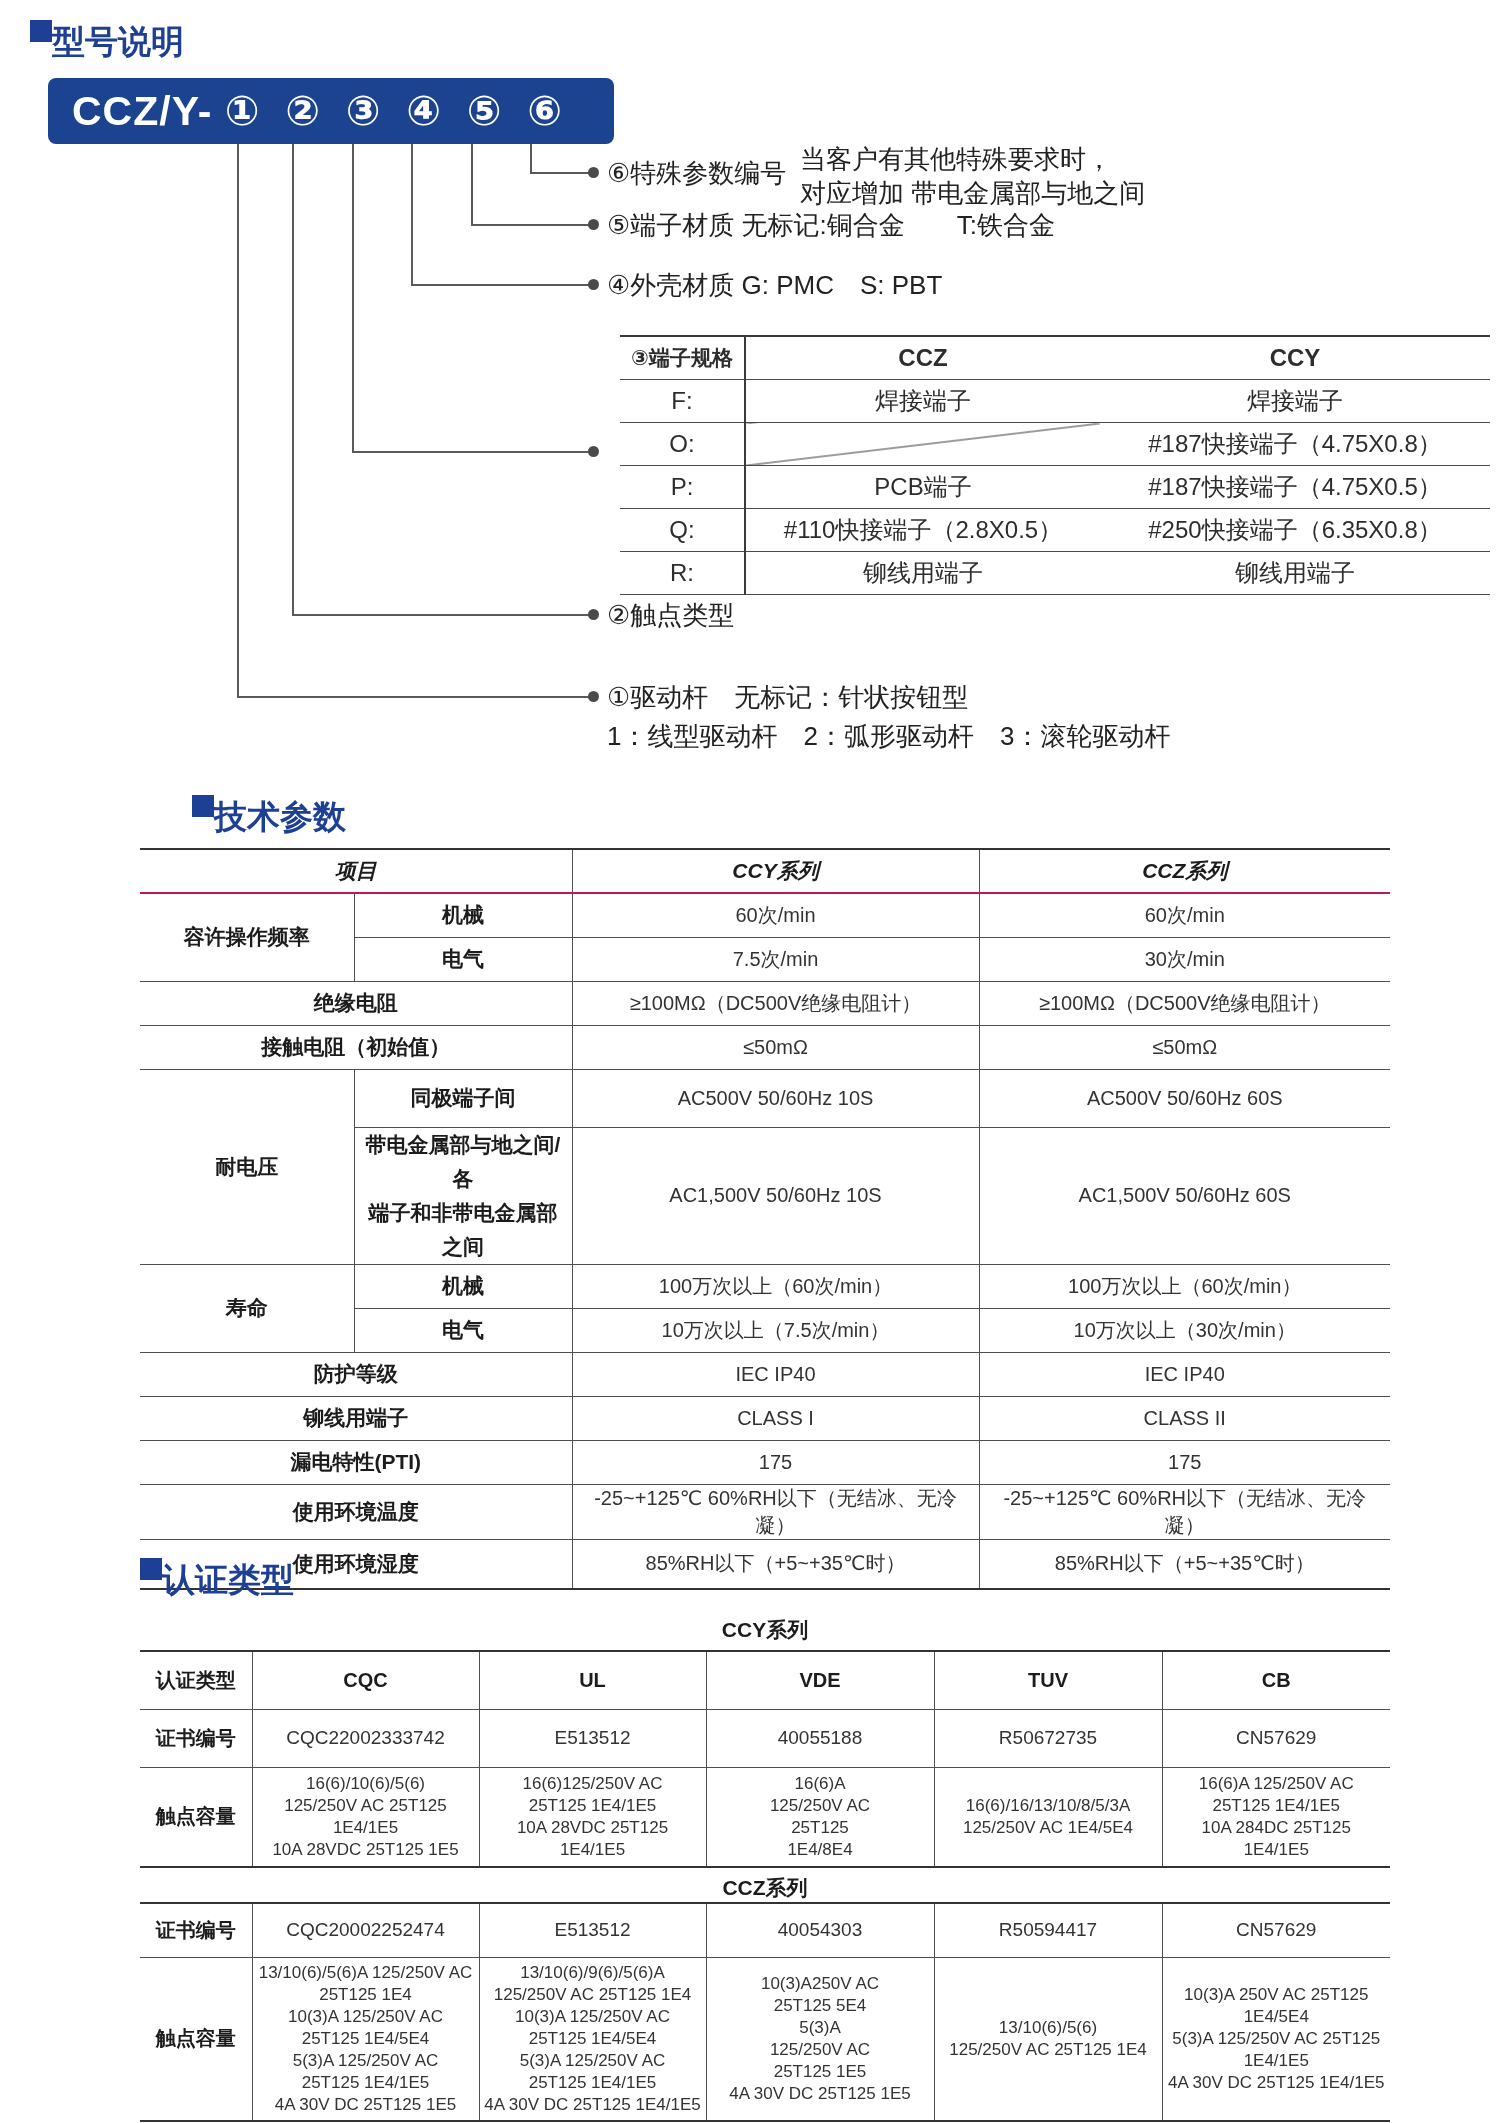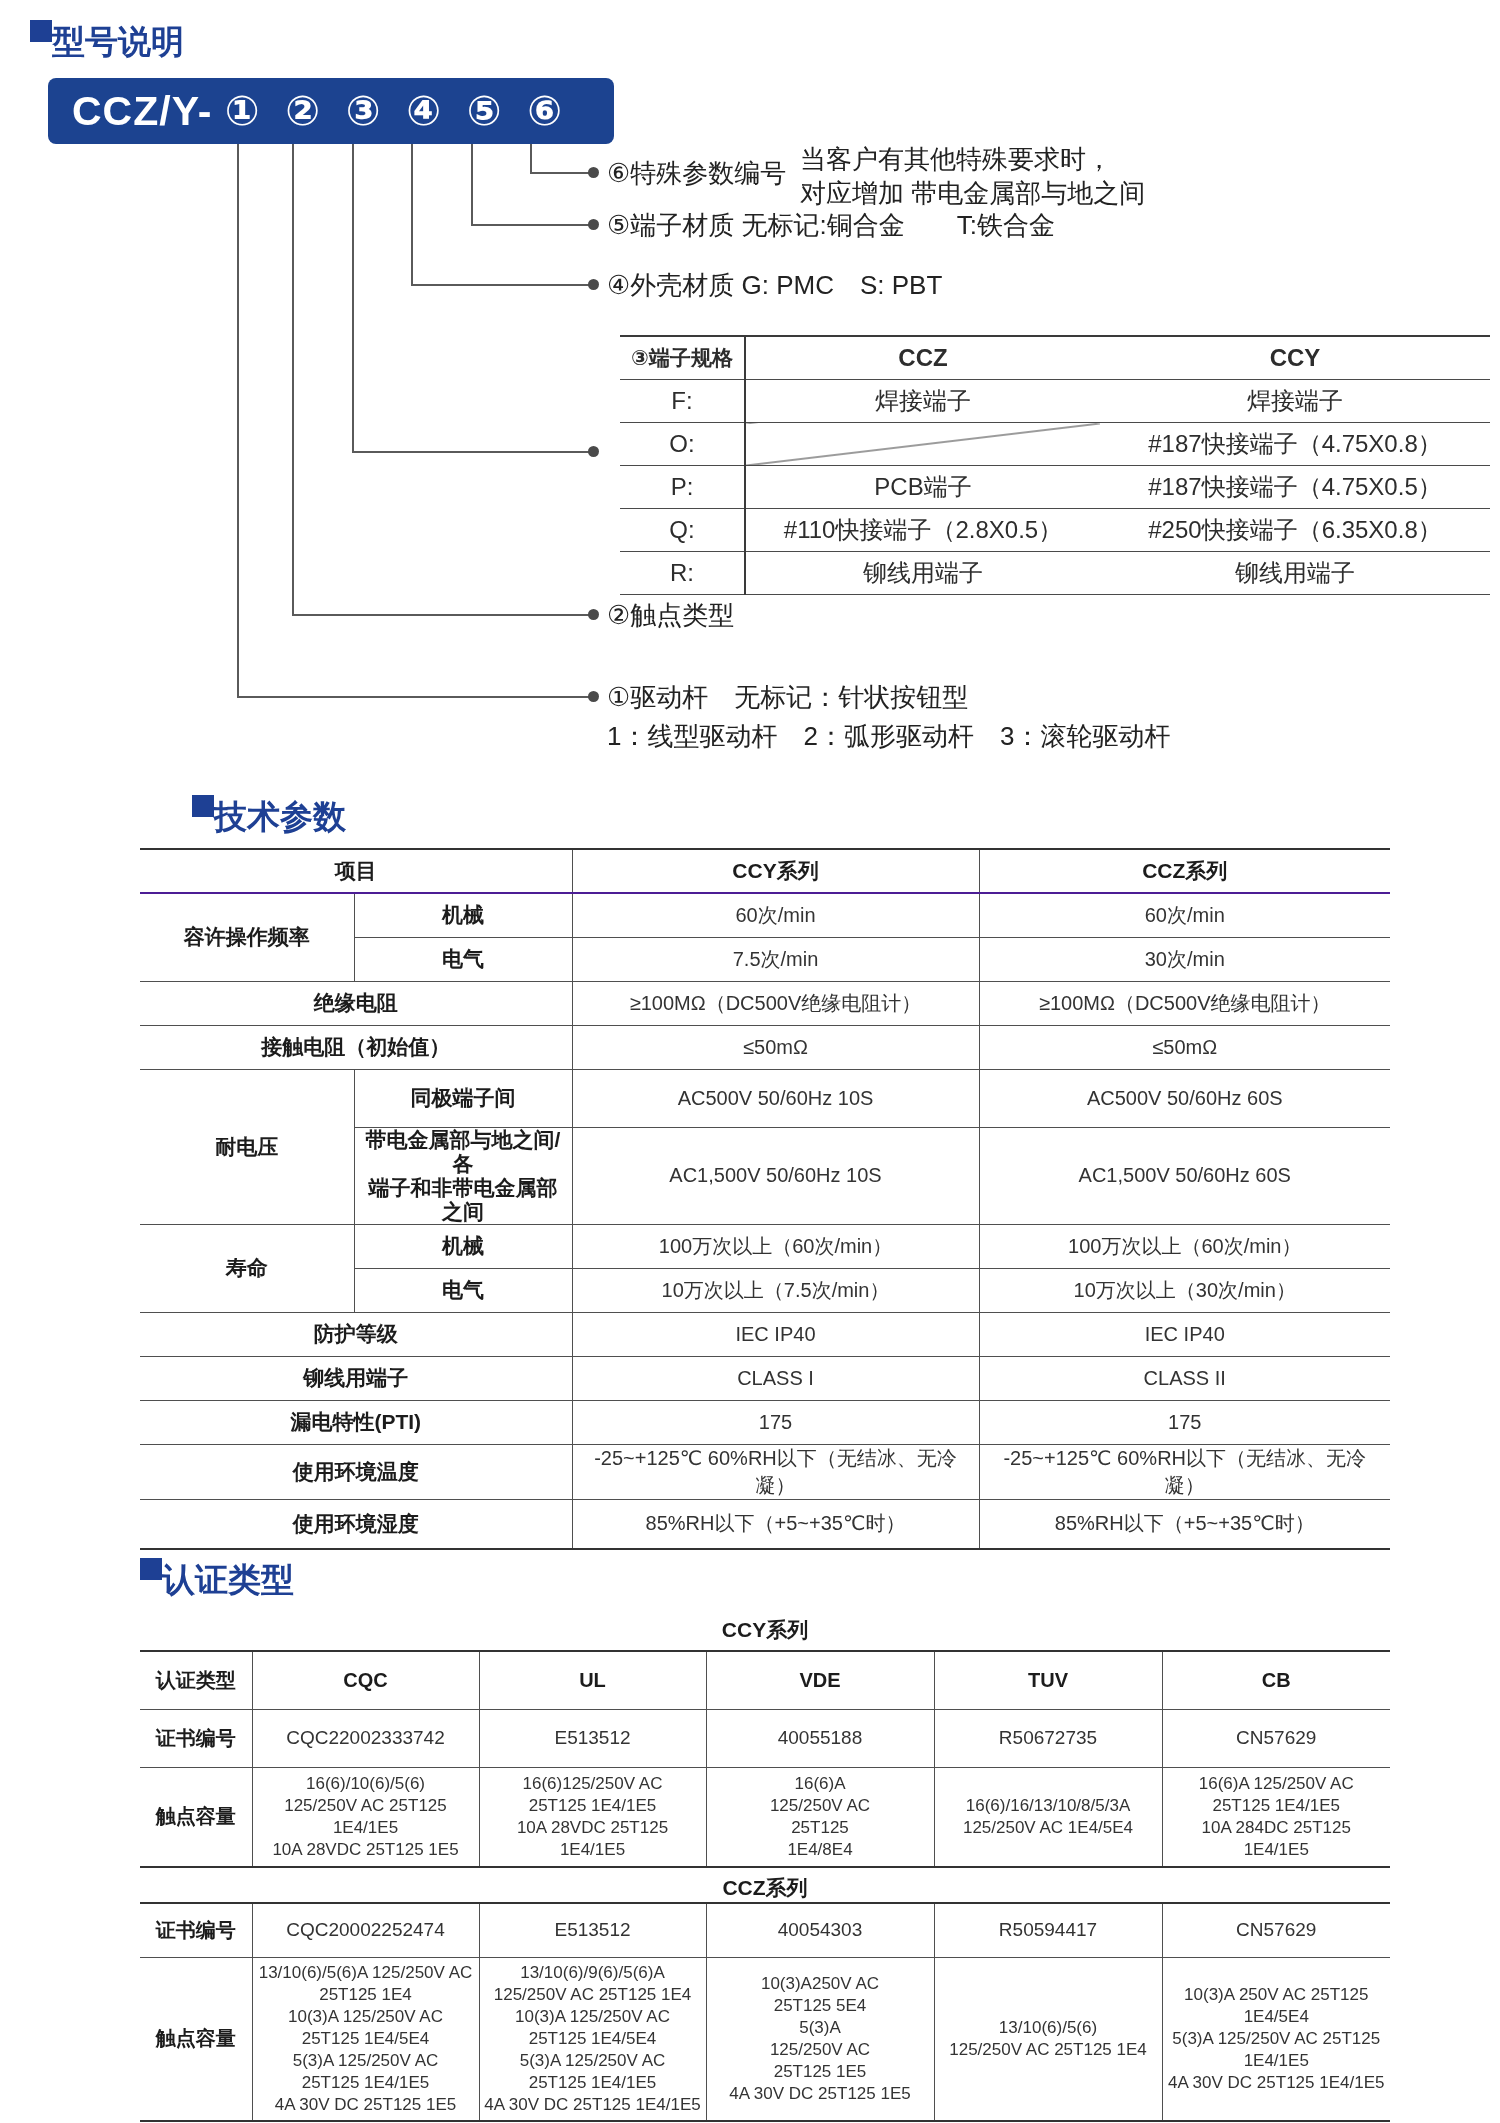--- a/index.html
+++ b/index.html
@@ -26,25 +26,25 @@
             border-bottom:1.6px solid #4a4a4a;overflow:hidden;white-space:nowrap;}
   .tterm tr.first td{border-top:2px solid #3a3a3a;}
   .tterm td.c1{border-right:2px solid #3a3a3a;}
   .tterm td.hd{font-weight:bold;}
   .tterm td.hd1{font-weight:bold;font-size:21px;}
   .tterm td.diag{background:linear-gradient(to bottom right,transparent calc(50% - 1px),#3a3a3a 50%,transparent calc(50% + 1px));}
   
   .ttech{position:absolute;left:140px;top:848px;width:1250px;border-collapse:collapse;table-layout:fixed;}
   .ttech td{text-align:center;vertical-align:middle;font-size:20px;color:#333;
             border-bottom:1.6px solid #4f4f4f;padding:0 6px;}
-  .ttech tr.hd td{border-top:2px solid #333;border-bottom:2px solid #4c1d95;}
+  .ttech tr.hd td{border-top:2px solid #333;border-bottom:2px solid #be185d;font-style:italic;}
   .ttech tr.last td{border-bottom:2px solid #333;}
   .ttech td.b{font-weight:bold;font-size:21px;color:#1c1c1c;}
   .ttech td.vl{border-left:1.6px solid #4f4f4f;}
-  .ttech td.pre{white-space:pre-line;line-height:24px;}
+  .ttech td.pre{white-space:pre-line;line-height:34px;}
   
   .series-label{position:absolute;left:140px;width:1250px;text-align:center;
                 font-weight:bold;font-size:21px;color:#1c1c1c;}
   .tcert{position:absolute;left:140px;width:1250px;border-collapse:collapse;table-layout:fixed;}
   .tcert td{text-align:center;vertical-align:middle;font-size:19px;color:#333;
             border-bottom:1.6px solid #4f4f4f;padding:4px 4px;}
   .tcert td+td{border-left:1.6px solid #4f4f4f;text-align:center;}
   .tcert tr.first td{border-top:2.4px solid #333;}
   .tcert tr.last td{border-bottom:2.4px solid #333;}
   .tcert td.lbl{font-weight:bold;font-size:20px;color:#1c1c1c;}

